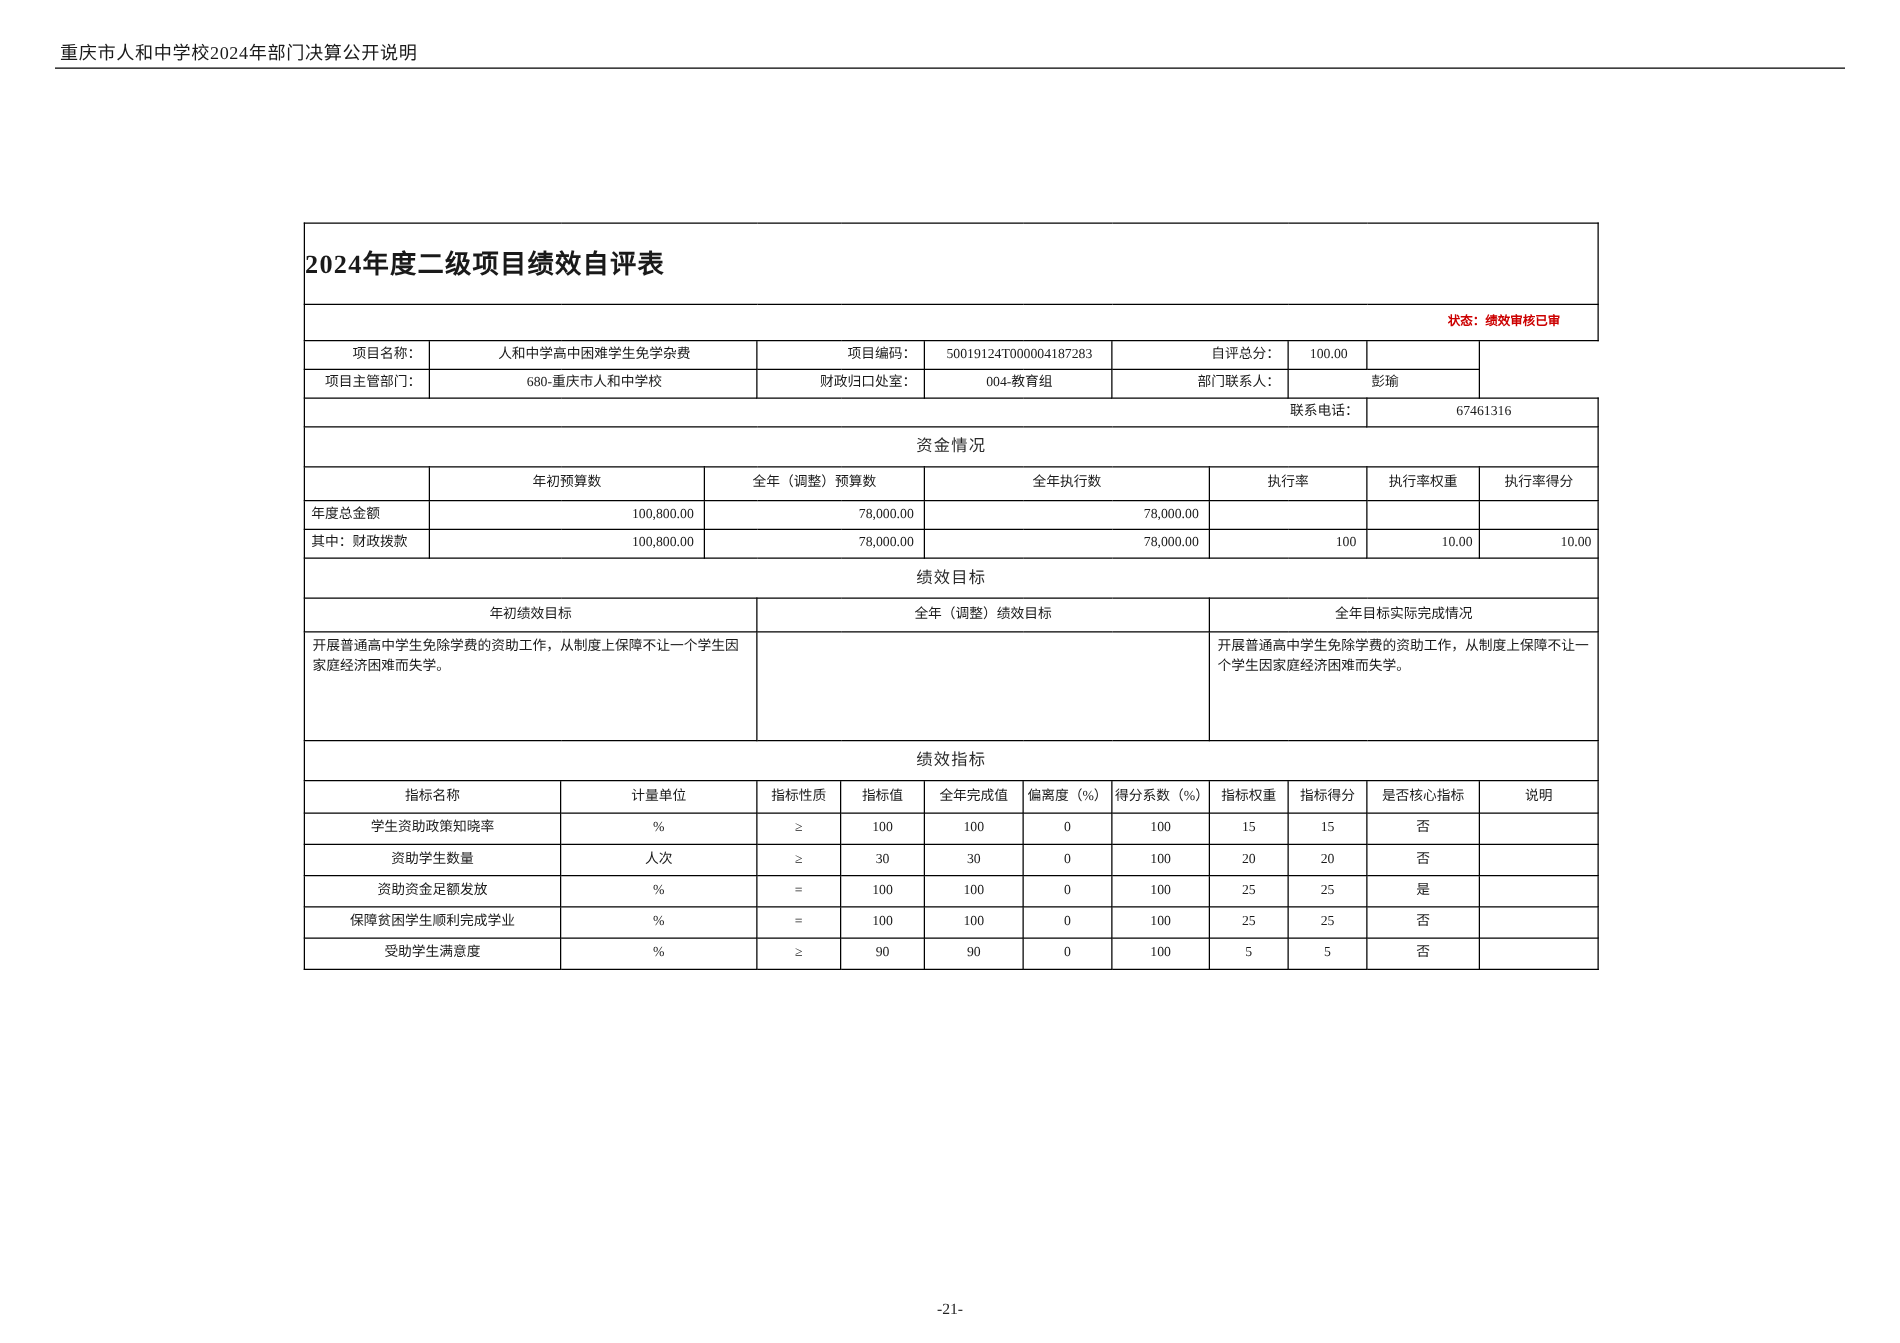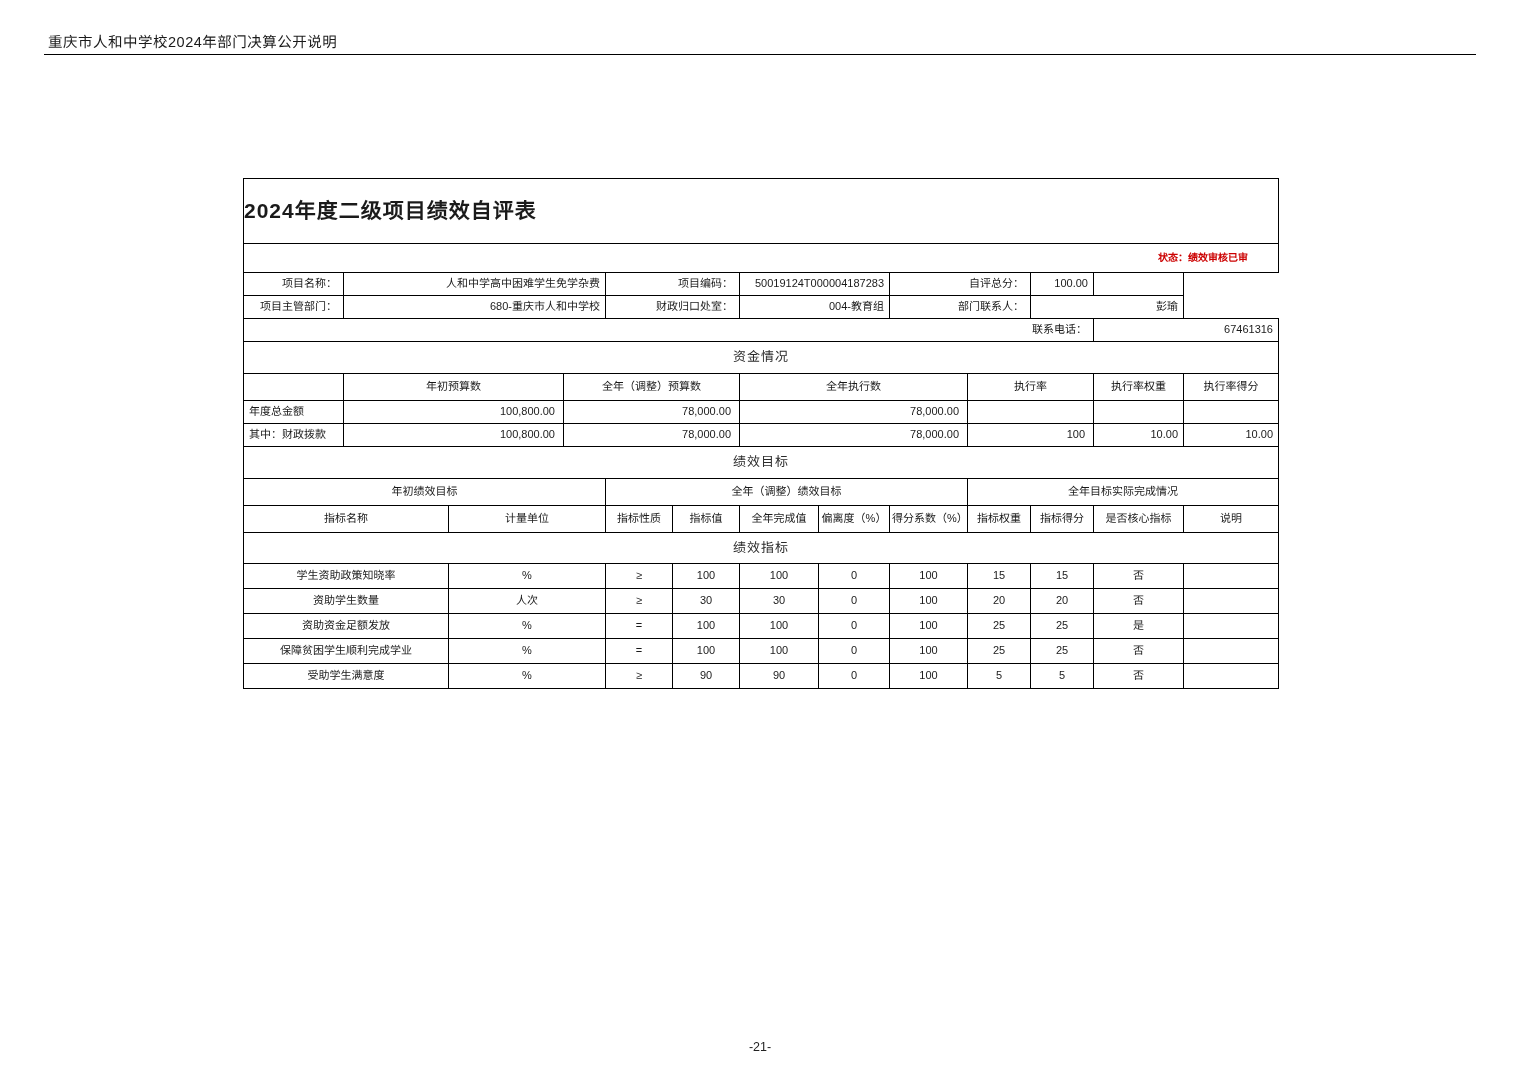--- a/index.html
+++ b/index.html
@@ -13,20 +13,21 @@
     position: relative;
     font-family: "Liberation Sans", "DejaVu Sans", sans-serif;
     color: #000;
     overflow: hidden;
   }
   .page {
     position: relative;
     width: 1314px;
     height: 1074px;
     box-sizing: border-box;
+    font-family: Liberation Serif, serif;
   }
   .header-title {
     position: absolute;
     left: 48px;
     top: 30px;
     font-size: 14.5px;
     letter-spacing: 0.5px;
     color: #1a1a1a;
   }
   .header-rule {
@@ -82,21 +83,21 @@
     color: #cc0000;
     font-weight: bold;
     font-size: 10px;
   }
   .lbl {
     text-align: right;
     padding-right: 6px !important;
     white-space: nowrap;
   }
   .val {
-    text-align: right;
+    text-align: center;
     padding-left: 7px !important;
   }
   .section-head {
     text-align: center;
     font-size: 13px;
     color: #2a2a2a;
     padding: 6px 0 !important;
     letter-spacing: 1px;
   }
   .col-head {
@@ -233,40 +234,45 @@
       <tr>
         <td class="section-head" colspan="13">绩效目标</td>
       </tr>
 
       <tr>
         <td class="col-head" colspan="4">年初绩效目标</td>
         <td class="col-head" colspan="5">全年（调整）绩效目标</td>
         <td class="col-head" colspan="4">全年目标实际完成情况</td>
       </tr>
 
+      <tr>
+        <td class="goal-cell" colspan="4">开展普通高中学生免除学费的资助工作，从制度上保障不让一个学生因家庭经济困难而失学。</td>
+        <td class="goal-cell" colspan="5"></td>
+        <td class="goal-cell" colspan="4">开展普通高中学生免除学费的资助工作，从制度上保障不让一个学生因家庭经济困难而失学。</td>
+      </tr>
+
+      <tr>
+        <td class="section-head" colspan="13">绩效指标</td>
+      </tr>
 
       <tr>
         <td class="col-head" colspan="2">指标名称</td>
         <td class="col-head" colspan="2">计量单位</td>
         <td class="col-head">指标性质</td>
         <td class="col-head">指标值</td>
         <td class="col-head">全年完成值</td>
         <td class="col-head">偏离度（%）</td>
         <td class="col-head">得分系数（%）</td>
         <td class="col-head">指标权重</td>
         <td class="col-head">指标得分</td>
         <td class="col-head">是否核心指标</td>
         <td class="col-head">说明</td>
       </tr>
 
       <tr>
-        <td class="section-head" colspan="13">绩效指标</td>
-      </tr>
-
-      <tr>
         <td class="ind-name hidden-overflow" colspan="2">学生资助政策知晓率</td>
         <td class="ctr" colspan="2">%</td>
         <td class="ctr">≥</td>
         <td class="ctr">100</td>
         <td class="ctr">100</td>
         <td class="ctr">0</td>
         <td class="ctr">100</td>
         <td class="ctr">15</td>
         <td class="ctr">15</td>
         <td class="ctr">否</td>

